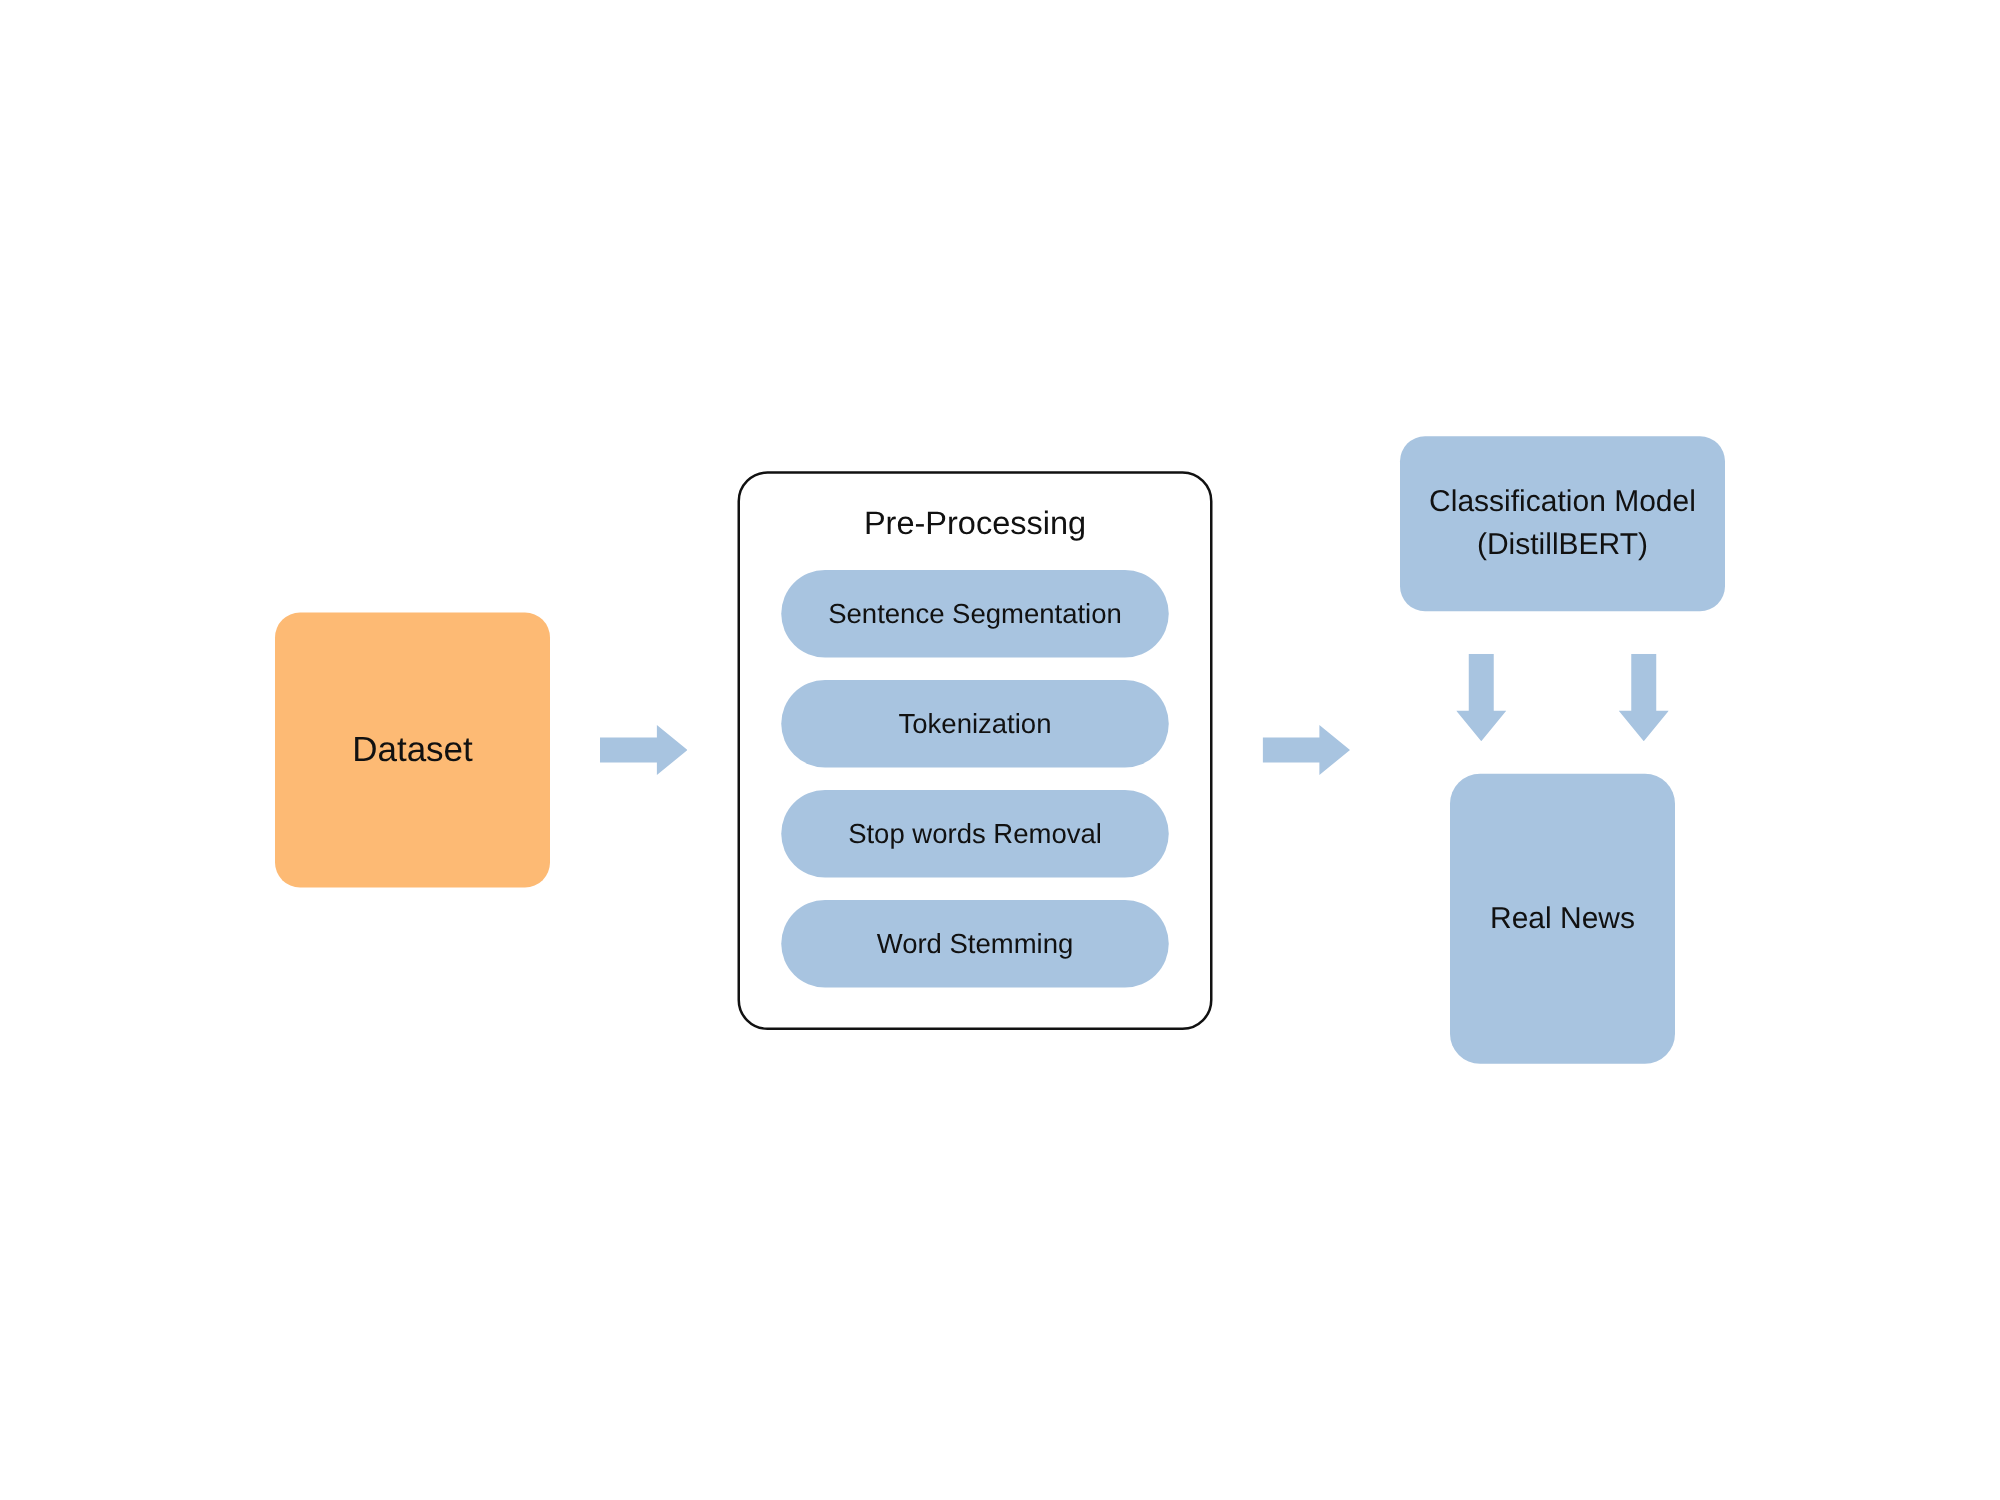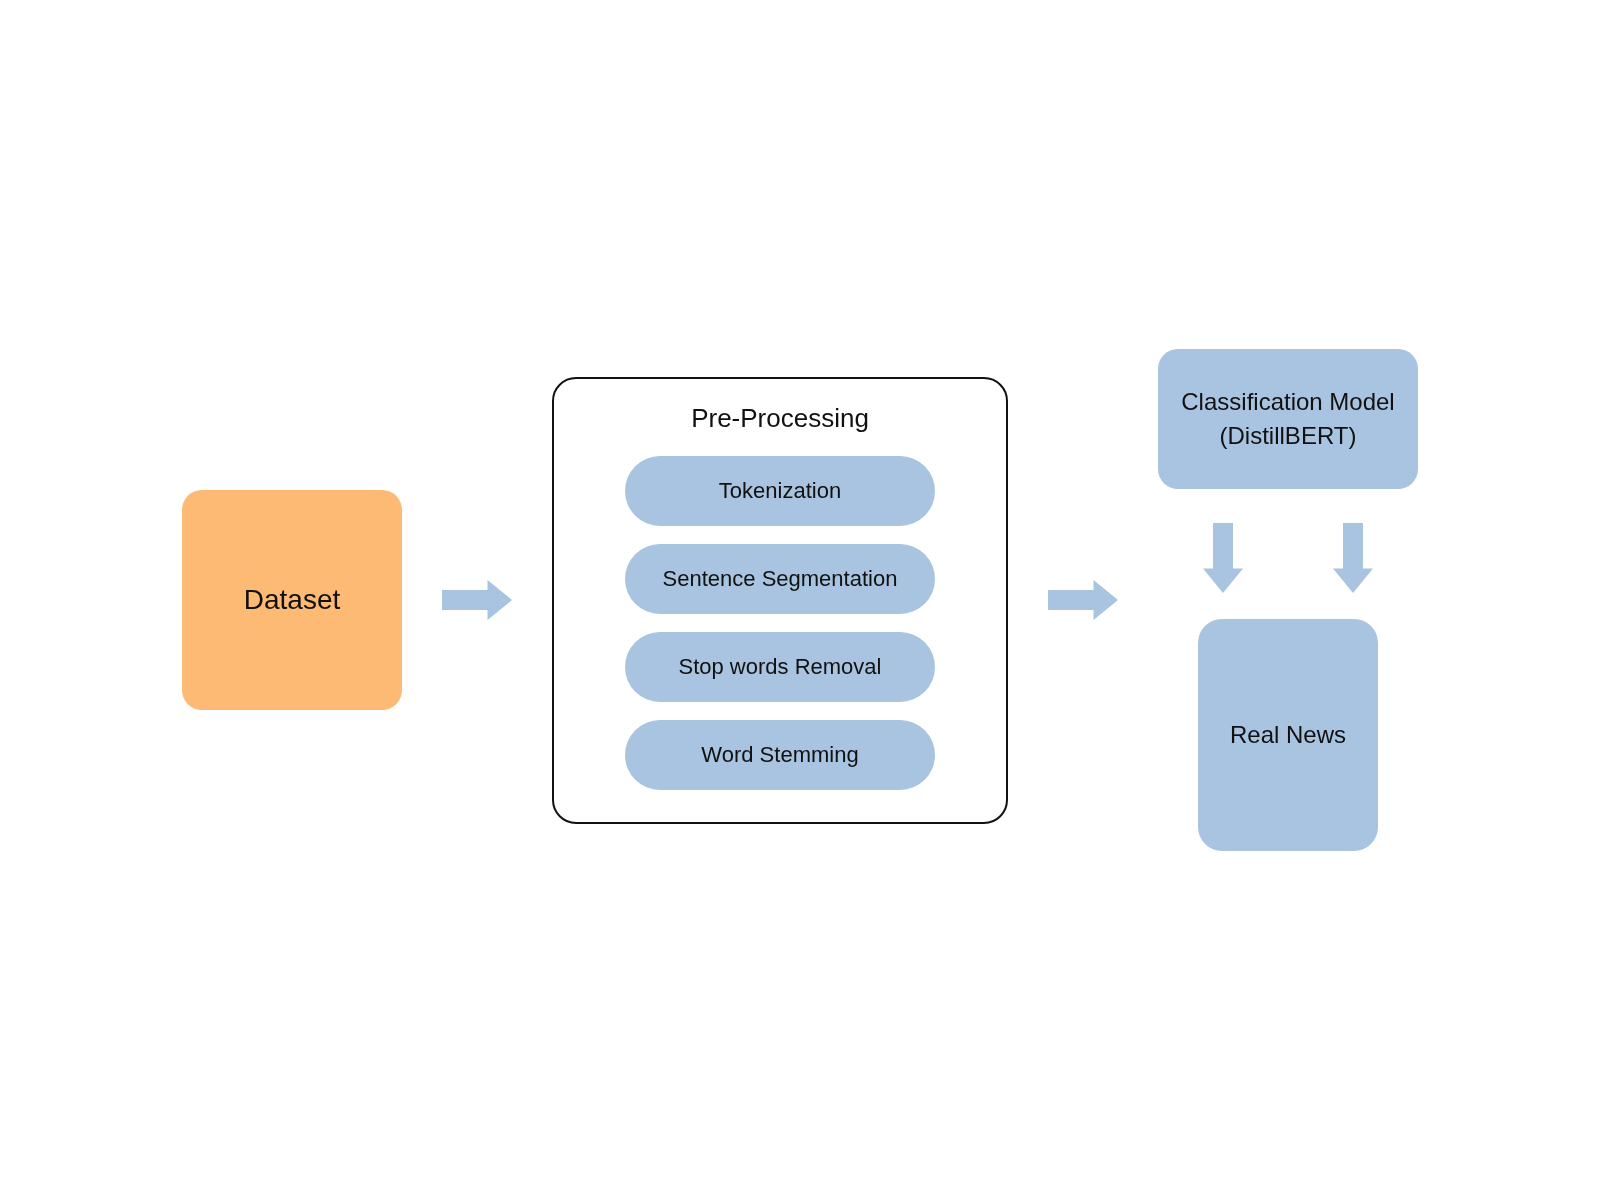--- a/index.html
+++ b/index.html
@@ -64,21 +64,21 @@
     
     .preprocessing-container {
       border: 2.5px solid #111;
       border-radius: 24px;
       padding: 24px 32px 32px 32px;
       display: flex;
       flex-direction: column;
       align-items: center;
       gap: 18px;
       flex-shrink: 0;
-      width: 456px;
+      width: 380px;
     }
 
     .preprocessing-title {
       font-size: 26px;
       color: #111;
       font-weight: 400;
       margin-bottom: 4px;
     }
 
     .preprocessing-step {
@@ -152,25 +152,25 @@
   </div>
 
   <div class="arrow">
     <div class="arrow-shape"></div>
   </div>
 
   <div class="preprocessing-container">
     <div class="preprocessing-title">Pre-Processing</div>
 
     <div class="preprocessing-step">
+      <span>Sentence Segmentation</span>
+    </div>
+
+    <div class="preprocessing-step">
       <span>Tokenization</span>
-    </div>
-
-    <div class="preprocessing-step">
-      <span>Sentence Segmentation</span>
     </div>
 
     <div class="preprocessing-step">
       <span>Stop words Removal</span>
     </div>
 
     <div class="preprocessing-step">
       <span>Word Stemming</span>
     </div>
   </div>

